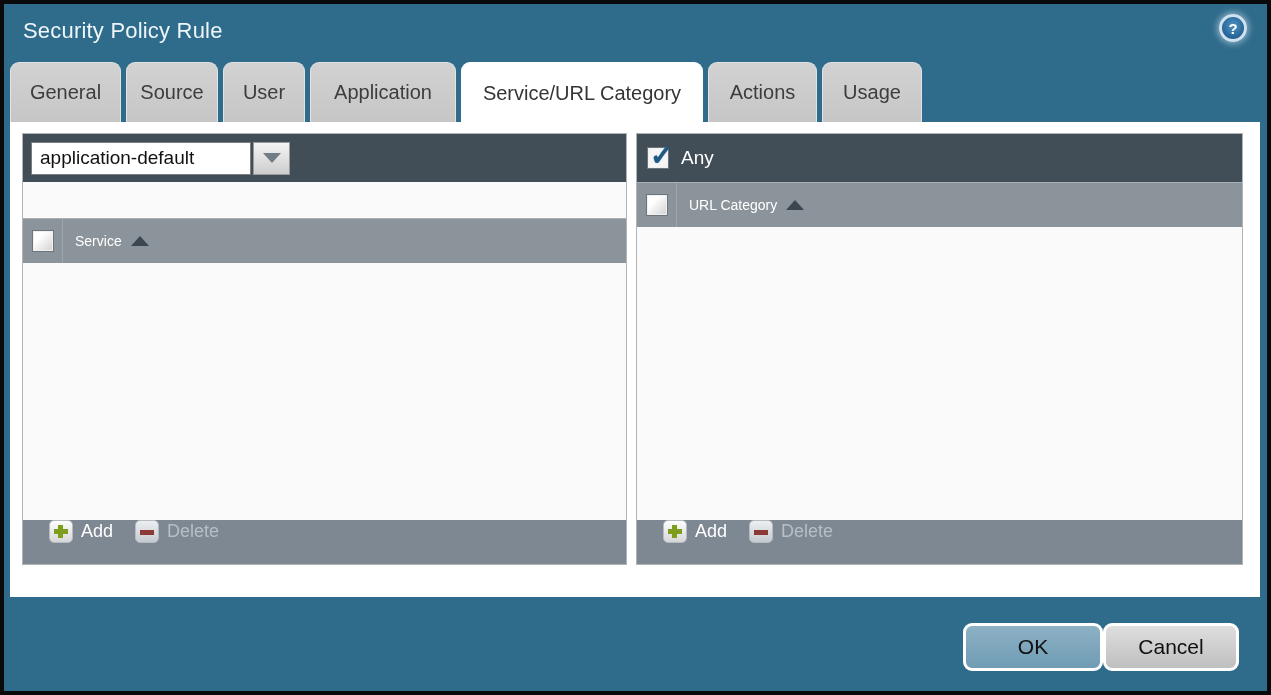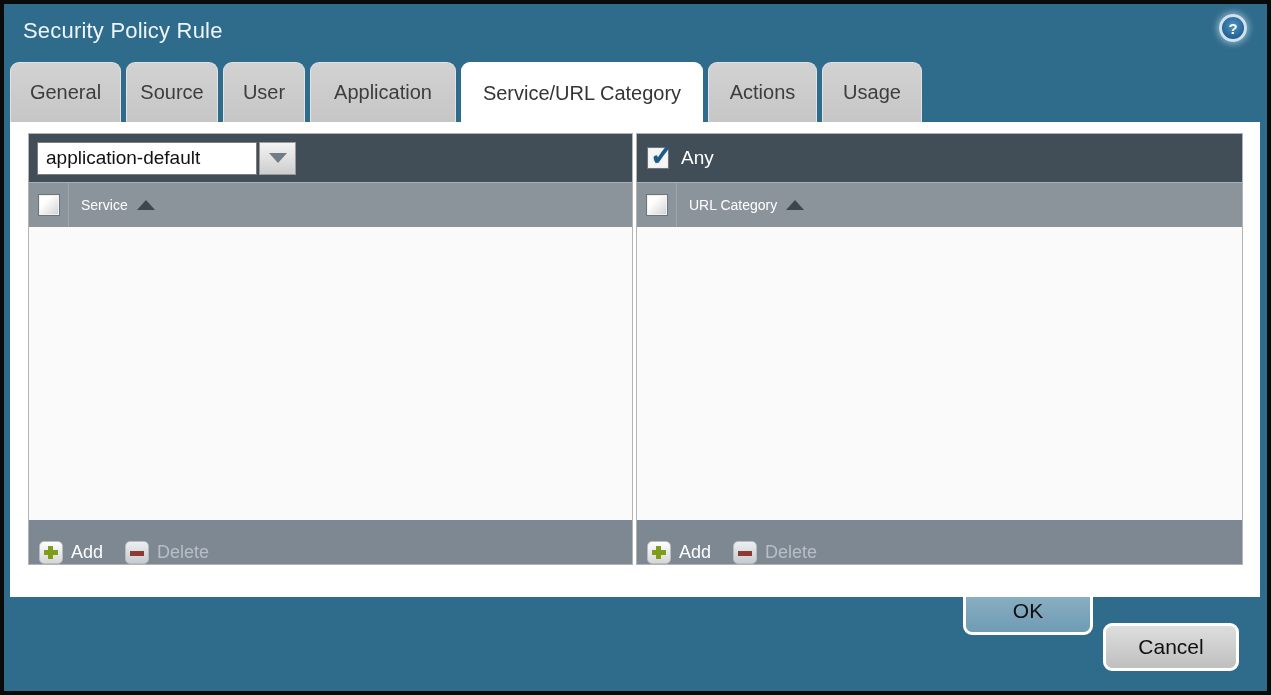--- a/index.html
+++ b/index.html
@@ -70,21 +70,21 @@
     width: 1250px; height: 475px;
     background: #ffffff;
     z-index: 2;
   }
   .panel {
     position: absolute; top: 11px; height: 432px;
     border: 1px solid #b3b3b3;
     display: flex; flex-direction: column;
     background: #fafafa;
   }
-  .panel.left  { left: 18px;  width: 605px; }
+  .panel.left  { left: 12px;  width: 605px; gap: 36px; }
   .panel.right { left: 626px; width: 607px; }
 
   .panel-toolbar {
     height: 48px; background: #414e58; flex: 0 0 auto;
     display: flex; align-items: center; padding-left: 8px;
   }
   .combo-input {
     width: 220px; height: 33px;
     border: 1px solid #7d7d7d;
     font-family: "Liberation Sans", sans-serif;
@@ -138,21 +138,21 @@
   .col-sep {
     width: 1px; height: 100%; background: #9da6ac;
     margin-left: 9px;
   }
   .col-label { margin-left: 12px; display: flex; align-items: center; }
 
   .panel-body { flex: 1 1 auto; background: #fafafa; }
 
   .panel-footer {
     height: 44px; background: #7e8892; flex: 0 0 auto;
-    display: flex; align-items: flex-end; padding-left: 10px;
+    display: flex; align-items: flex-start; padding-left: 26px;
     font-size: 18px;
   }
   .icon-btn {
     position: relative; width: 24px; height: 23px; border-radius: 5px;
     background: linear-gradient(#fefefe, #d6d6d6);
     border: 1px solid #b5bcc2;
     flex: 0 0 auto;
   }
   .plus-icon::before, .plus-icon::after {
     content: ""; position: absolute; background: #7f9d1c;
@@ -172,21 +172,21 @@
   
   .footer-btn {
     position: absolute;
     height: 48px; border-radius: 9px;
     border: 3px solid #ffffff;
     font-family: "Liberation Sans", sans-serif;
     font-size: 21px; color: #101010;
     cursor: pointer;
   }
   .ok-btn {
-    left: 959px; top: 583px; width: 130px;
+    left: 959px; top: 619px; width: 140px;
     background: linear-gradient(#8db1c4, #6f9cb4);
   }
   .cancel-btn {
     left: 1099px; top: 619px; width: 136px;
     background: linear-gradient(#dedede, #bfbfbf);
   }
 </style>
 </head>
 <body>
 

